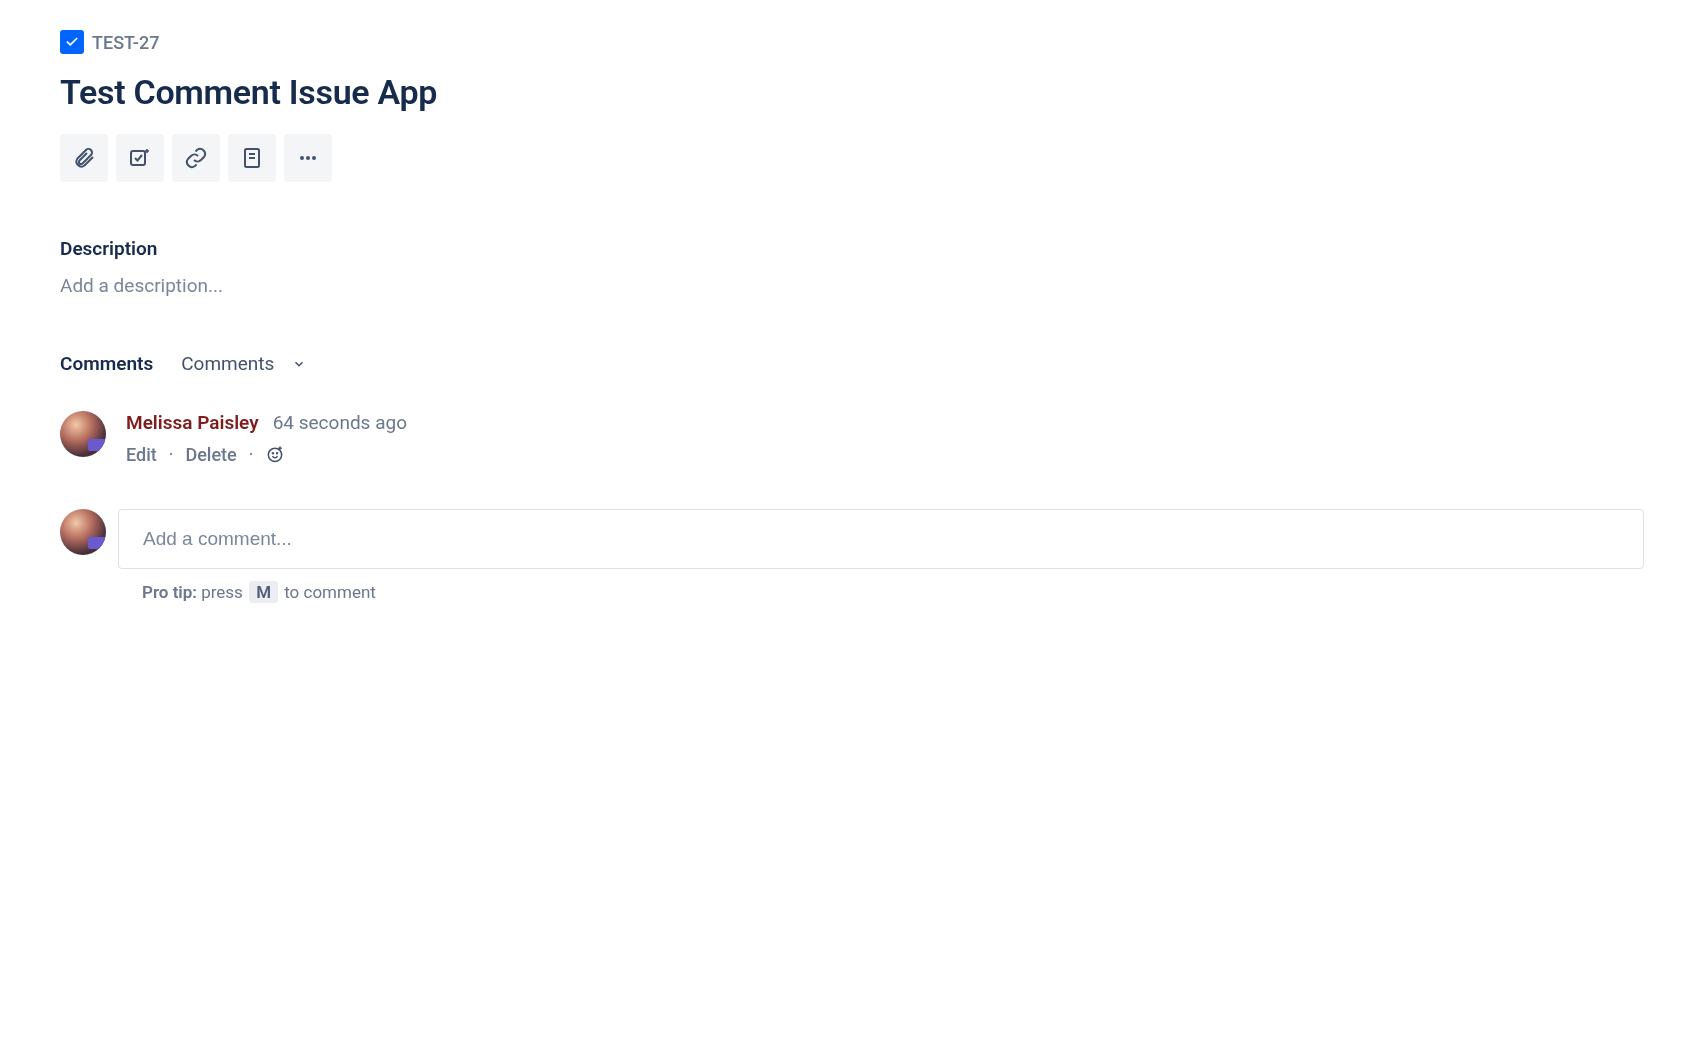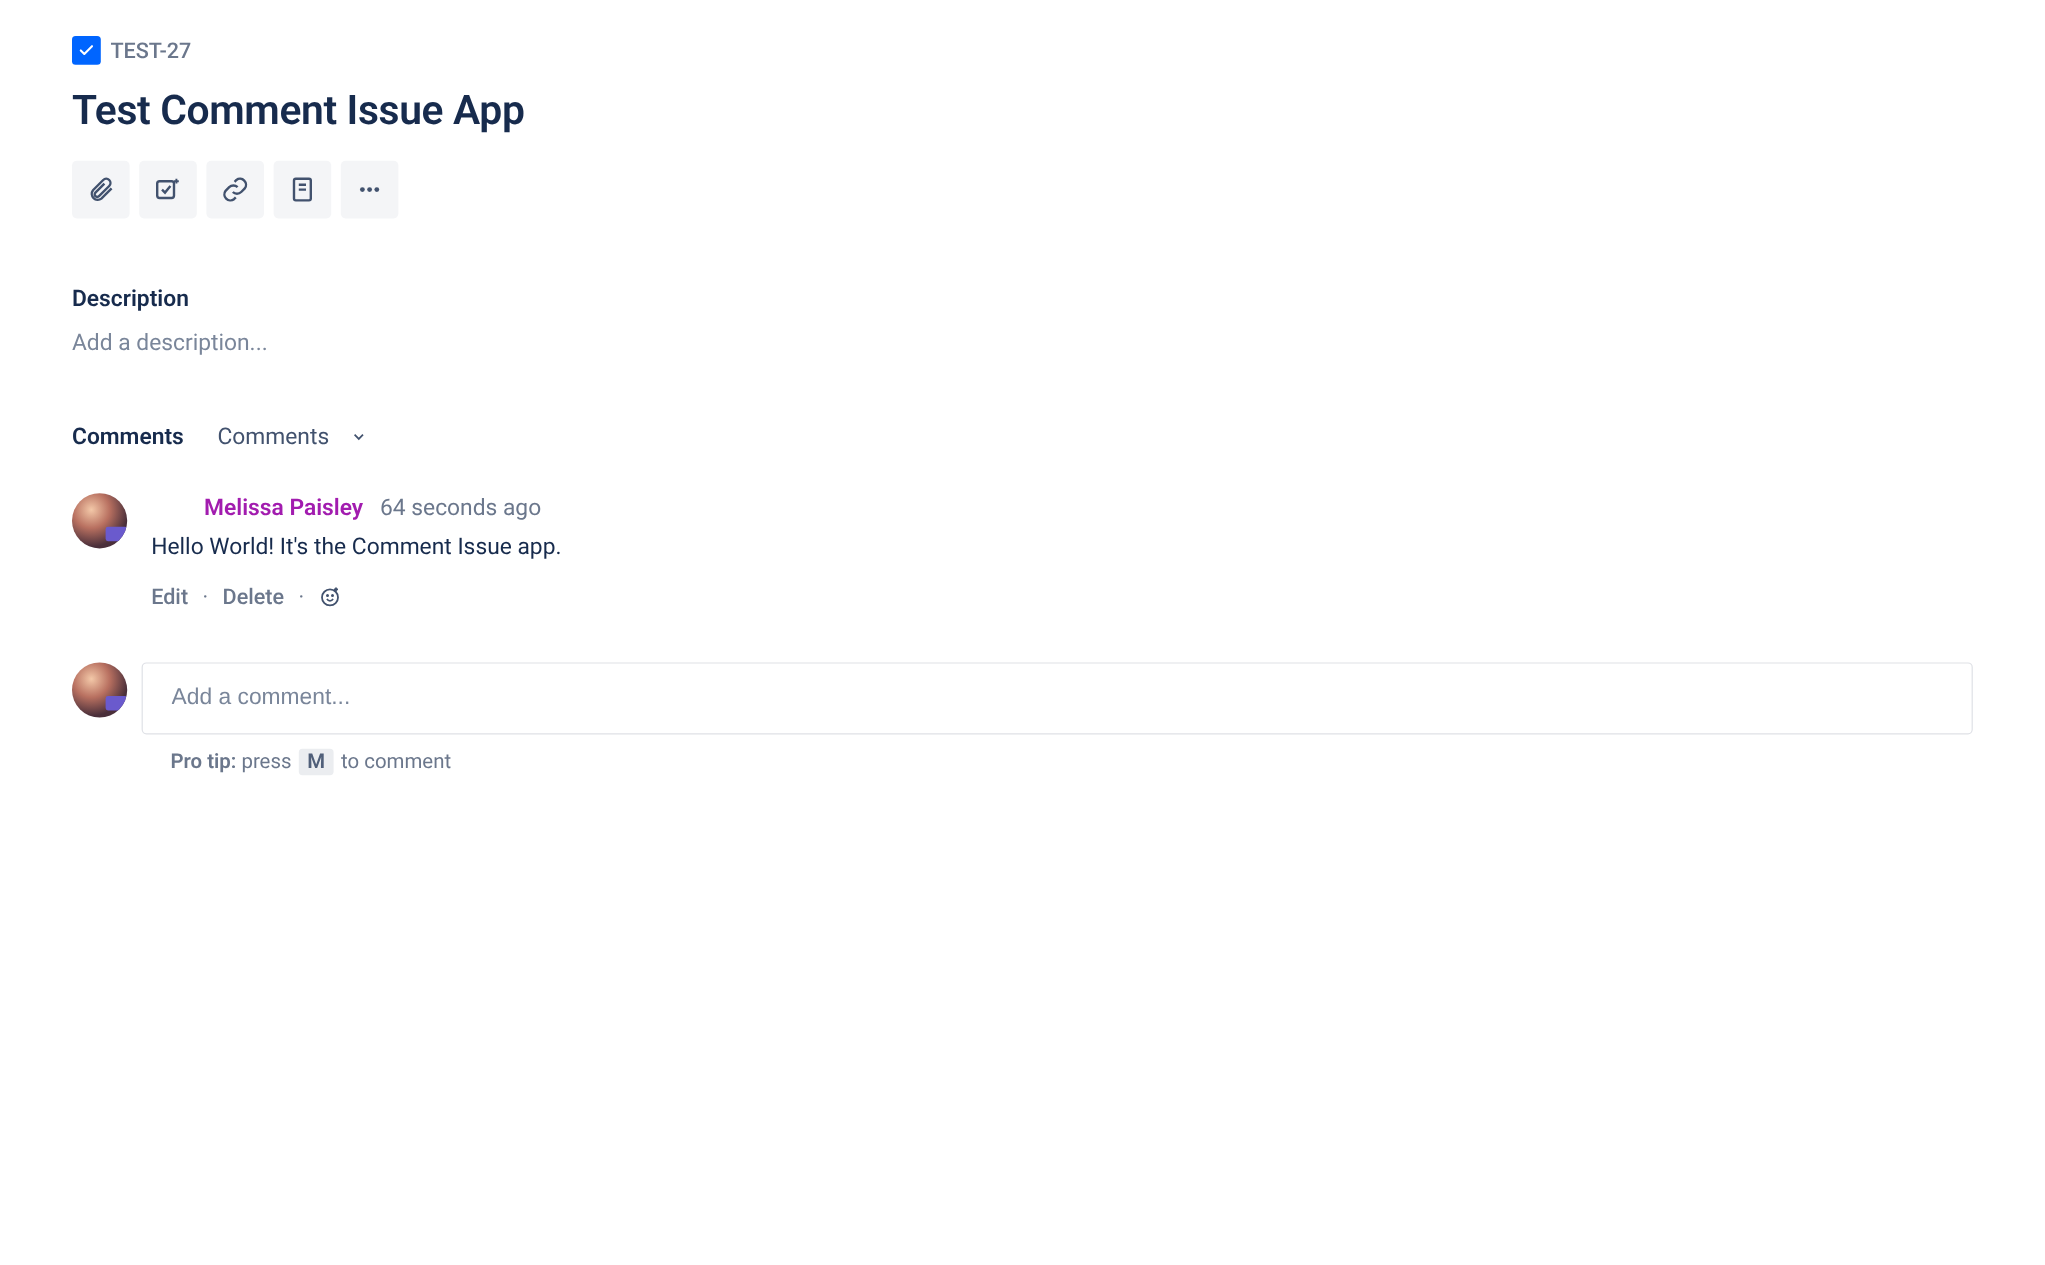--- a/index.html
+++ b/index.html
@@ -115,22 +115,21 @@
   .comment-content { flex: 1; }
   .comment-header {
     display: flex;
     align-items: baseline;
     gap: 14px;
     margin-bottom: 10px;
   }
   .author {
     font-size: 19px;
     font-weight: 600;
-    color: #a21caf;
-    margin-left: 44px;
+    color: #7f1d1d;
   }
   .timestamp {
     font-size: 19px;
     color: #6B778C;
     font-weight: 400;
   }
   .comment-body {
     font-size: 19px;
     color: #172B4D;
     margin-bottom: 20px;
@@ -240,21 +239,20 @@
   </div>
 </div>
 
 <div class="comment-block">
   <div class="avatar"></div>
   <div class="comment-content">
     <div class="comment-header">
       <span class="author">Melissa Paisley</span>
       <span class="timestamp">64 seconds ago</span>
     </div>
-    <div class="comment-body">Hello World! It's the Comment Issue app.</div>
     <div class="comment-actions">
       <span class="link">Edit</span>
       <span class="dot">·</span>
       <span class="link">Delete</span>
       <span class="dot">·</span>
       <span class="react-btn">
         <svg viewBox="0 0 24 24">
             <circle cx="12" cy="13" r="8"></circle>
             <path d="M9 14.5s1 2 3 2 3-2 3-2"></path>
             <circle cx="9.5" cy="11" r="0.6" fill="#42526E"></circle>

